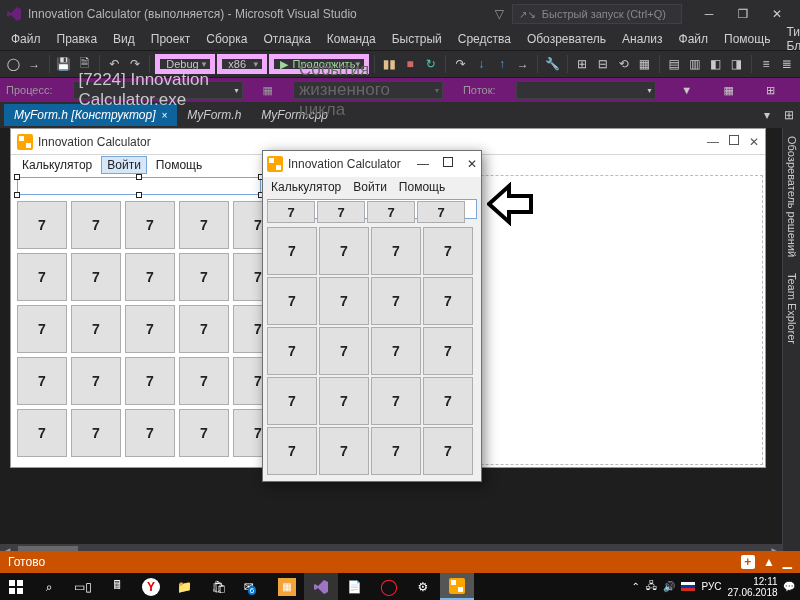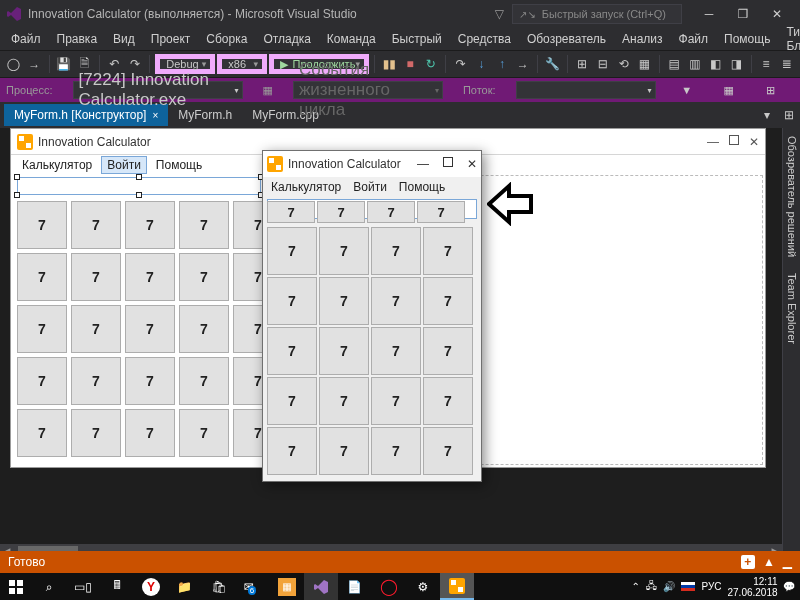--- a/index.html
+++ b/index.html
@@ -16,21 +16,21 @@
   .user-area { margin-left:auto; display:flex; align-items:center; gap:6px; padding-right:6px;}
   .toolbar { height:28px; background:#2d2d30; border-top:1px solid #1b1b1c; border-bottom:1px solid #1b1b1c; display:flex; align-items:center; padding:0 4px; gap:2px;}
   .tbtn { width:22px; height:22px; display:flex; align-items:center; justify-content:center; color:#c8c8c8; }
   .tsep { width:1px; height:18px; background:#3f3f46; margin:0 3px;}
   .combo { height:20px; background:#333337; border:5px solid #f0abfc; color:#c8c8c8; font-size:11px; padding:0 16px 0 6px; display:flex; align-items:center; position:relative;}
   .combo:after { content:"▾"; position:absolute; right:4px; font-size:9px; color:#999;}
   .toolbar2 { height:24px; background:#701a75; display:flex; align-items:center; padding:0 6px; gap:20px; font-size:11px; color:#999;}
   .toolbar2 .combo2 { height:18px; background:#333337; border:1px solid #3f3f46; padding:0 14px 0 5px; color:#c8c8c8; position:relative; font-size:17px; display:flex; align-items:center;}
   .toolbar2 .combo2:after{content:"▾"; position:absolute; right:3px; font-size:8px;}
   .tabstrip { height:24px; background:#2d2d30; display:flex; align-items:flex-end; padding-left:4px; }
-  .tab { height:22px; padding:0 10px; display:flex; align-items:center; font-size:12px; color:#ccc; }
+  .tab { height:22px; padding:0 10px; display:flex; align-items:center; font-size:12px; color:#ccc;font-style:italic; }
   .tab.active { background:#0e639c; color:#fff; }
   .tab .x { margin-left:6px; font-size:10px; }
   .doc-area { position:absolute; left:0; right:18px; top:128px; bottom:42px; background:#1e1e1e; }
   .sidepanel { position:absolute; right:0; top:128px; bottom:42px; width:18px; background:#2d2d30; border-left:1px solid #3f3f46; display:flex; flex-direction:column; align-items:center; }
   .sidepanel .tablabel { writing-mode:vertical-rl; font-size:11px; color:#ccc; padding:8px 2px; }
   .designer { position:absolute; left:10px; top:0; width:756px; height:340px; background:#fff; border:1px solid #9b9b9b; }
   .designer-title { height:26px; background:#fff; border-bottom:1px solid #d6d6d6; display:flex; align-items:center; padding:0 6px; font-size:12px; color:#333;}
   .designer-title .winicons { margin-left:auto; display:flex; gap:10px; color:#555;}
   .form-logo { width:16px; height:16px; background:orange; margin-right:5px; display:inline-block; border-radius:2px; position:relative;}
   .form-logo:before{content:""; position:absolute; left:2px; top:2px; width:5px;height:5px; background:#fff;}

